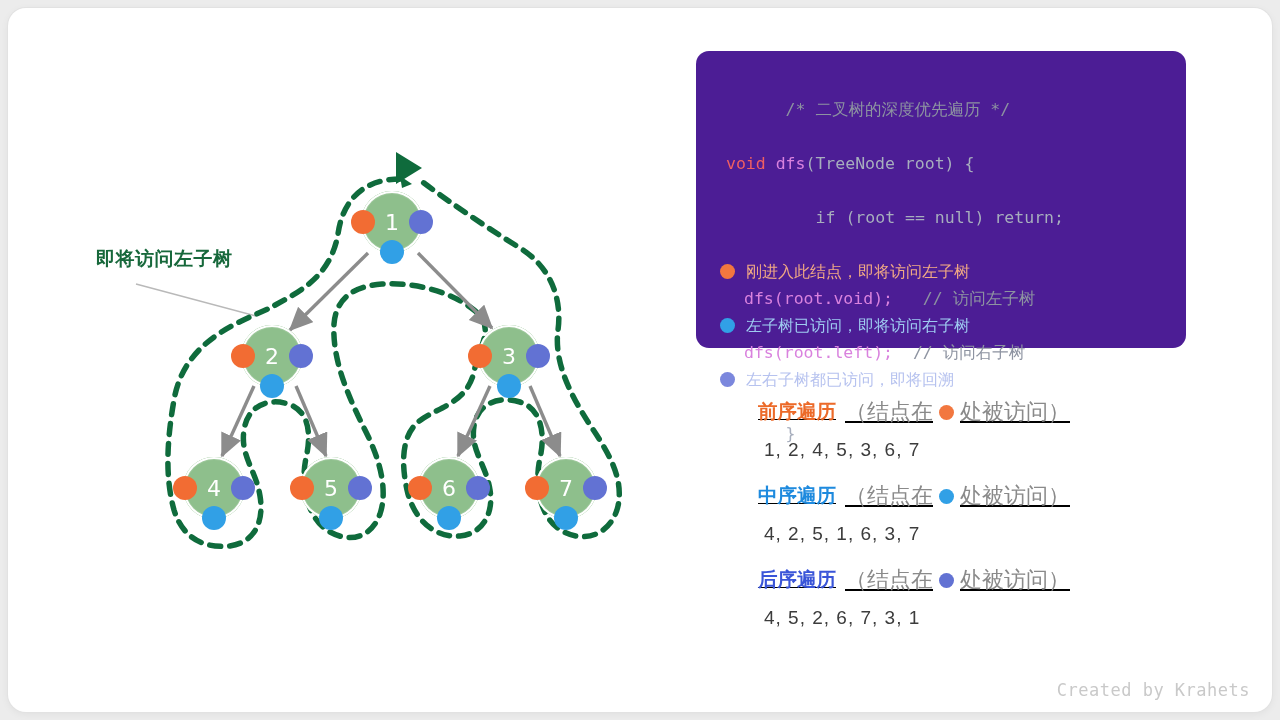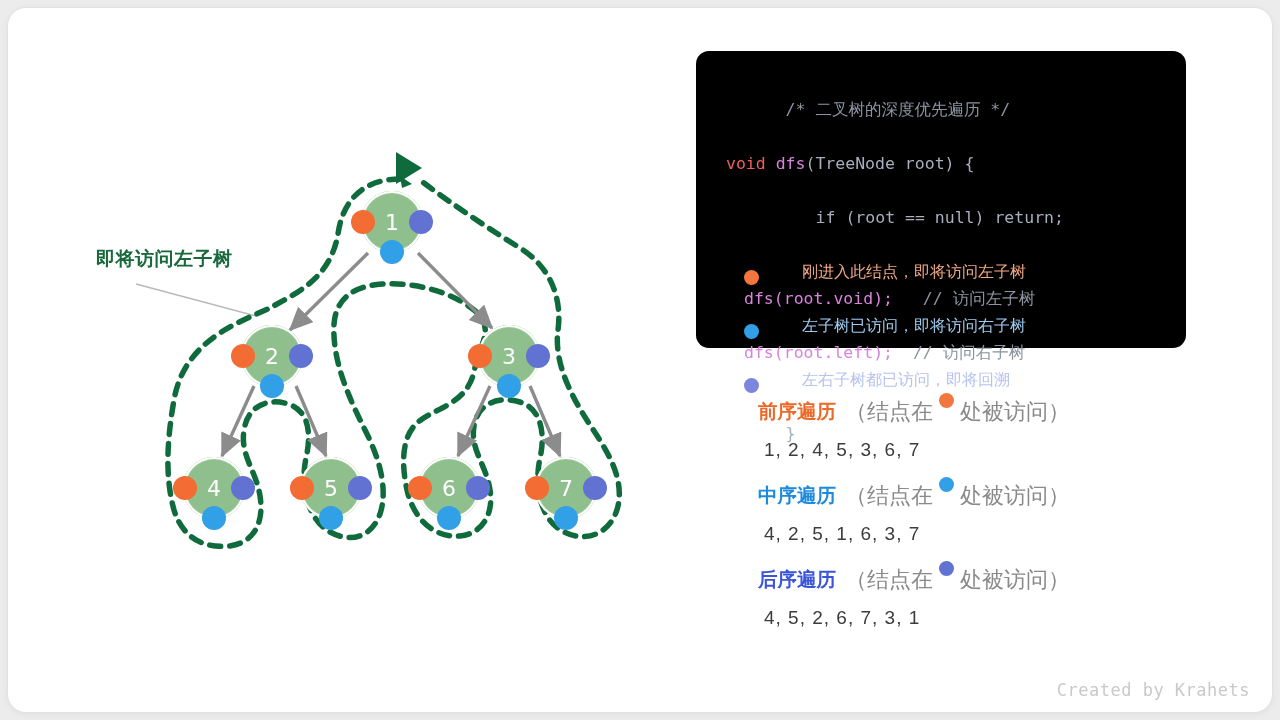--- a/index.html
+++ b/index.html
@@ -39,43 +39,43 @@
     color:#ffffff;font-size:22px;font-family:"DejaVu Sans",sans-serif;
   }
   .dot{position:absolute;border-radius:50%;}
   .dot.pre  {width:24px;height:24px;left:-41px;top:-12px;background:#f26c33;}
   .dot.post {width:24px;height:24px;left: 17px;top:-12px;background:#6272d3;}
   .dot.in   {width:24px;height:24px;left:-12px;top: 18px;background:#31a0e6;}
 
   
   #code{
     position:absolute;left:688px;top:43px;width:490px;height:297px;
-    background:#000000;border-radius:13px;
+    background:#4c1d95;border-radius:13px;
     padding:18px 0 0 0;box-sizing:border-box;
     font-family:"DejaVu Sans Mono","Liberation Mono",monospace;
     font-size:16.5px;line-height:27px;
   }
   #code .ln{padding-left:30px;white-space:pre;}
   .c-comment{color:#8d93a1;}
   .c-kw{color:#ef5f62;}
   .c-fn{color:#d982de;}
   .c-plain{color:#a7aebd;}
   .c-punc{color:#a7aebd;}
-  .an{display:flex;align-items:flex-end;padding-left:48px;gap:32px;}
+  .an{display:flex;align-items:center;padding-left:24px;}
   .an .bullet{width:15px;height:15px;border-radius:50%;flex:0 0 auto;margin-right:11px;}
   .an .txt{font-family:"DejaVu Sans",sans-serif;font-size:16px;}
   .an.pre  .bullet{background:#f2773f;} .an.pre  .txt{color:#f0a884;}
   .an.in   .bullet{background:#31a0e6;} .an.in   .txt{color:#9ecbf0;}
   .an.post .bullet{background:#7b87dd;} .an.post .txt{color:#b6c2ef;}
 
   
   #orders{position:absolute;left:750px;top:385px;width:460px;}
   .ord-head{
-    display:flex;
-    font-size:19.5px;line-height:38px;white-space:nowrap;
+    display:flex;align-items:center;
+    font-size:19.5px;line-height:38px;white-space:nowrap;text-decoration:underline;
   }
   .ord-head .name{font-weight:bold;margin-right:9px;font-family:"DejaVu Sans",sans-serif;}
   .ord-head .paren{color:#8a8a8a;font-family:"DejaVu Sans",sans-serif;font-size:22px;}
   .ord-head .bullet{width:15px;height:15px;border-radius:50%;display:inline-block;margin:0 6px;flex:0 0 auto;}
   .ord-seq{
     font-family:Liberation Sans, sans-serif;
     font-size:19px;color:#3c3c3c;line-height:38px;
     padding-left:6px;letter-spacing:1px;margin-bottom:8px;
   }
   .o-pre  .name{color:#ec6a29;} .o-pre  .bullet{background:#f2773f;}

